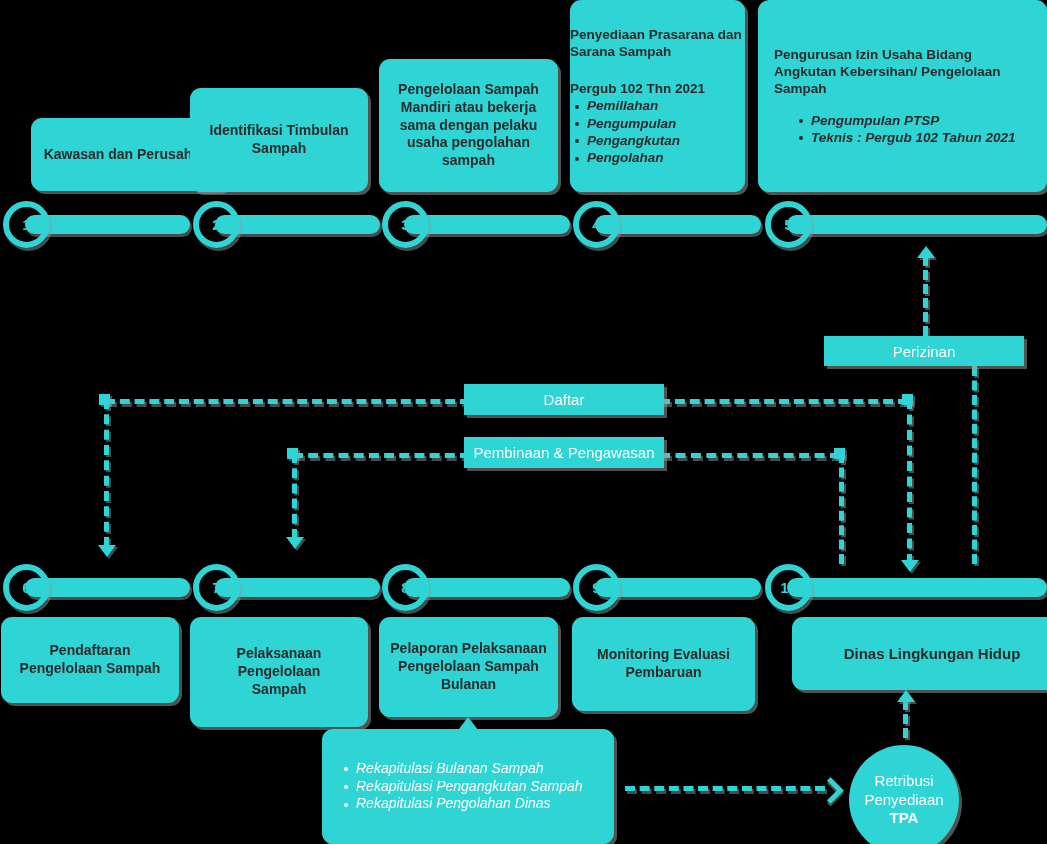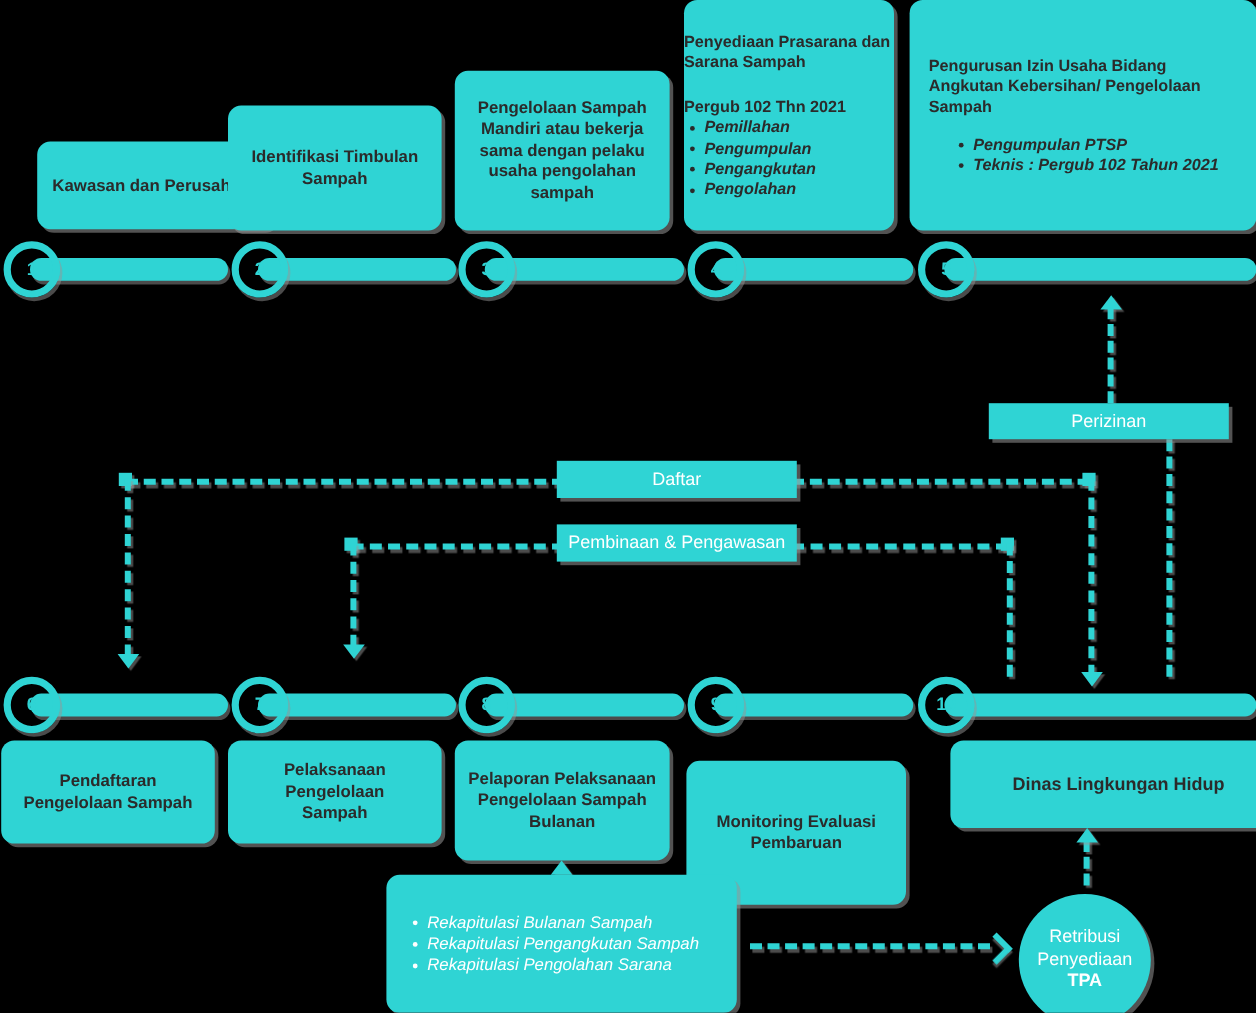--- a/index.html
+++ b/index.html
@@ -197,42 +197,42 @@
   </div>
   <div class="tl" data-name="timeline-step-10" style="left:765px;top:578px;width:282px;">
     <div class="bar" data-name="timeline-bar"></div>
     <div class="circ" data-name="step-number-10">10</div>
   </div>
 
   <div class="box center" data-name="step-box-6" style="left:1px;top:617px;width:178px;height:86px;font-size:14px;padding:6px 10px;">
     <span data-name="step-box-6-title">Pendaftaran Pengelolaan Sampah</span>
   </div>
 
-  <div class="box center" data-name="step-box-7" style="left:190px;top:617px;width:178px;height:86px;font-size:14px;padding:6px 22px;text-align:center;">
+  <div class="box center" data-name="step-box-7" style="left:190px;top:617px;width:178px;height:110px;font-size:14px;padding:6px 22px;text-align:center;">
     <span data-name="step-box-7-title">Pelaksanaan Pengelolaan Sampah</span>
   </div>
 
   <div class="box center" data-name="step-box-8" style="left:379px;top:617px;width:179px;height:100px;font-size:14px;padding:4px 8px;">
     <span data-name="step-box-8-title">Pelaporan Pelaksanaan Pengelolaan Sampah Bulanan</span>
   </div>
 
-  <div class="box center" data-name="step-box-9" style="left:572px;top:634px;width:183px;height:120px;font-size:14px;padding:5px 10px;">
+  <div class="box center" data-name="step-box-9" style="left:572px;top:617px;width:183px;height:94px;font-size:14px;padding:5px 10px;">
     <span data-name="step-box-9-title">Monitoring Evaluasi Pembaruan</span>
   </div>
 
   <div class="box center" data-name="step-box-10" style="left:764px;top:617px;width:280px;height:73px;font-size:15px;padding:6px 10px;margin-left:28px;">
     <span data-name="step-box-10-title">Dinas Lingkungan Hidup</span>
   </div>
 
   <div class="arrow-up" data-name="rekapitulasi-arrow-up" style="left:459px;top:717px;"></div>
   <div class="box left" data-name="rekapitulasi-box" style="left:322px;top:729px;width:292px;height:115px;font-size:14px;padding:18px 14px;font-weight:normal;color:#ffffff;">
     <ul style="padding-left:20px;" data-name="rekapitulasi-bullets">
       <li data-name="list-item" style="--b: #fff;">Rekapitulasi Bulanan Sampah</li>
       <li data-name="list-item" style="--b: #fff;">Rekapitulasi Pengangkutan Sampah</li>
-      <li data-name="list-item" style="--b: #fff;">Rekapitulasi Pengolahan Sarana</li>
+      <li data-name="list-item" style="--b: #fff;">Rekapitulasi Pengolahan Dinas</li>
     </ul>
   </div>
 
   <div class="dh" data-name="retribusi-hline" style="left:625px;top:786px;width:200px;"></div>
   <div class="arrow-right" data-name="retribusi-arrow-right" style="left:821px;top:781px;"></div>
 
   <div class="dv" data-name="retribusi-vline" style="left:903px;top:700px;height:38px;"></div>
   <div class="arrow-up" data-name="retribusi-arrow-up" style="left:897px;top:690px;"></div>
   <div class="circle-node" data-name="retribusi-circle" style="left:849px;top:745px;width:110px;height:110px;">
     <span data-name="retribusi-line1">Retribusi</span>

